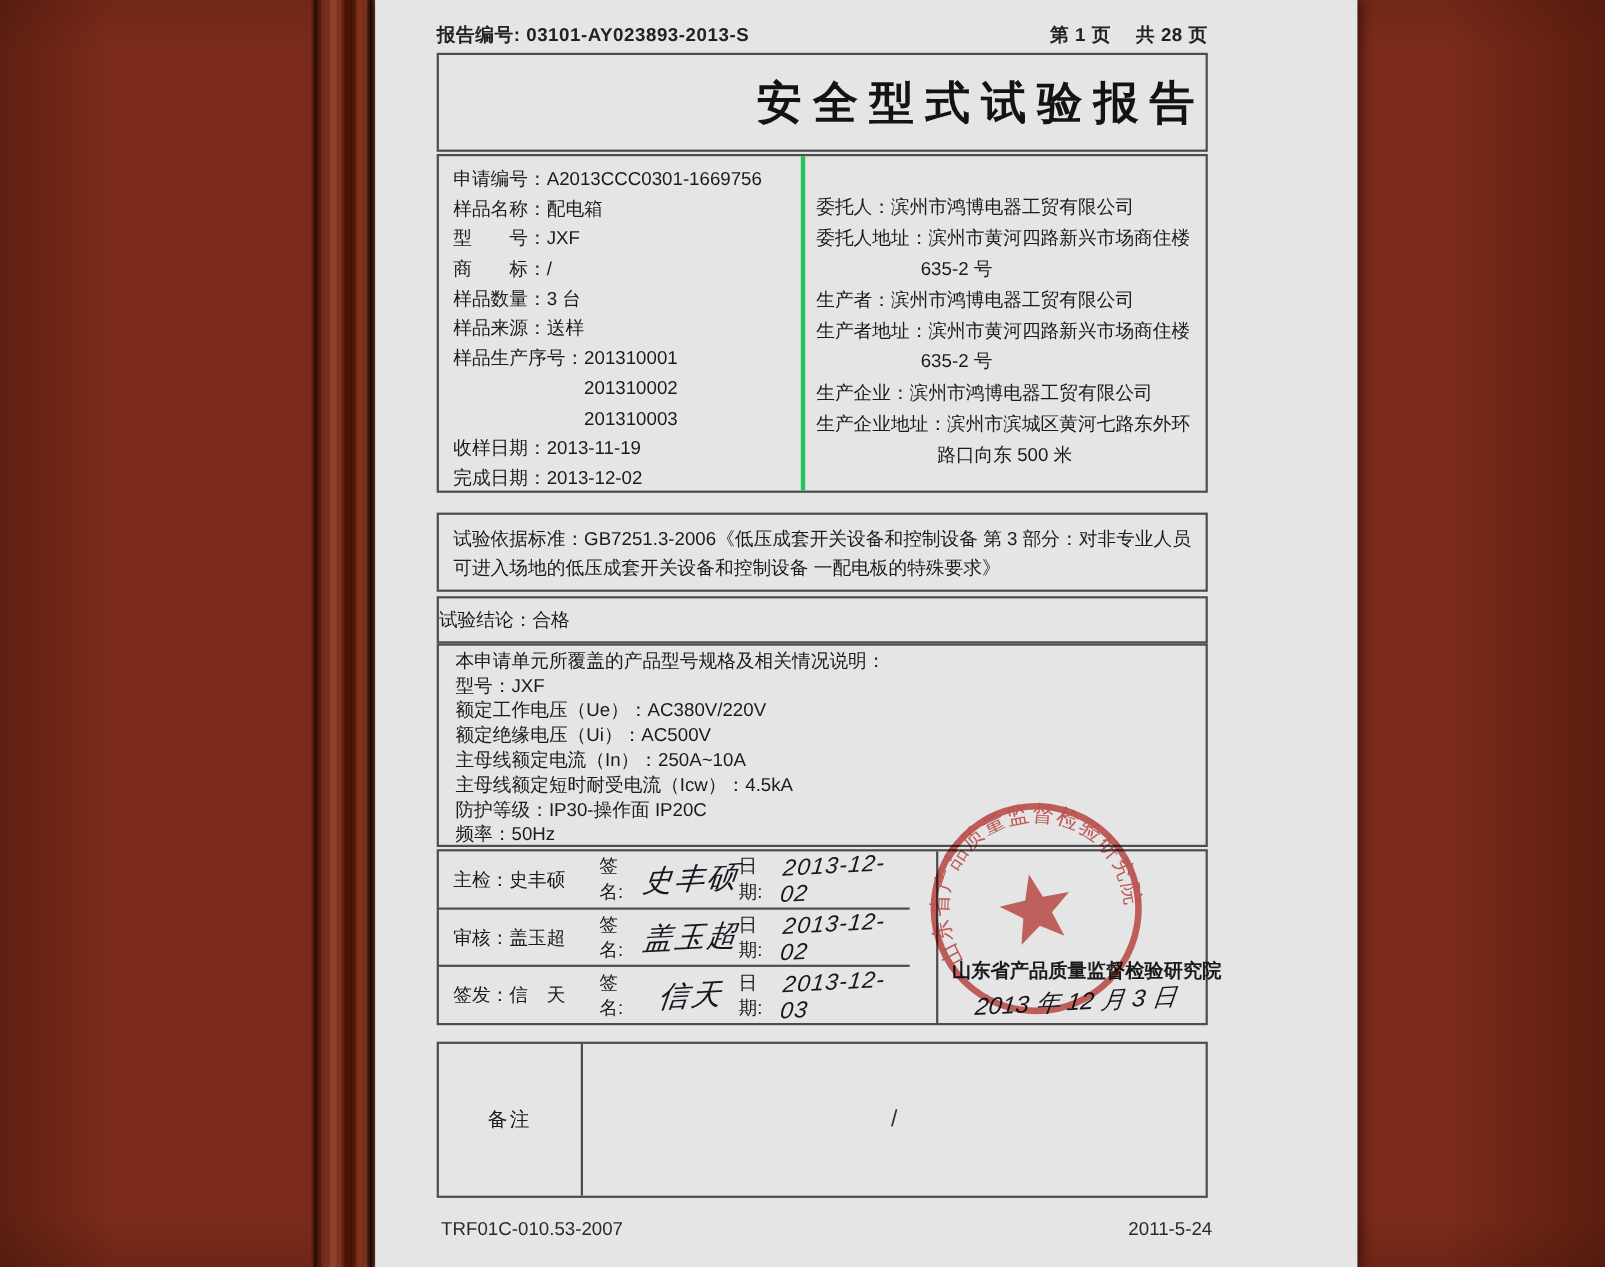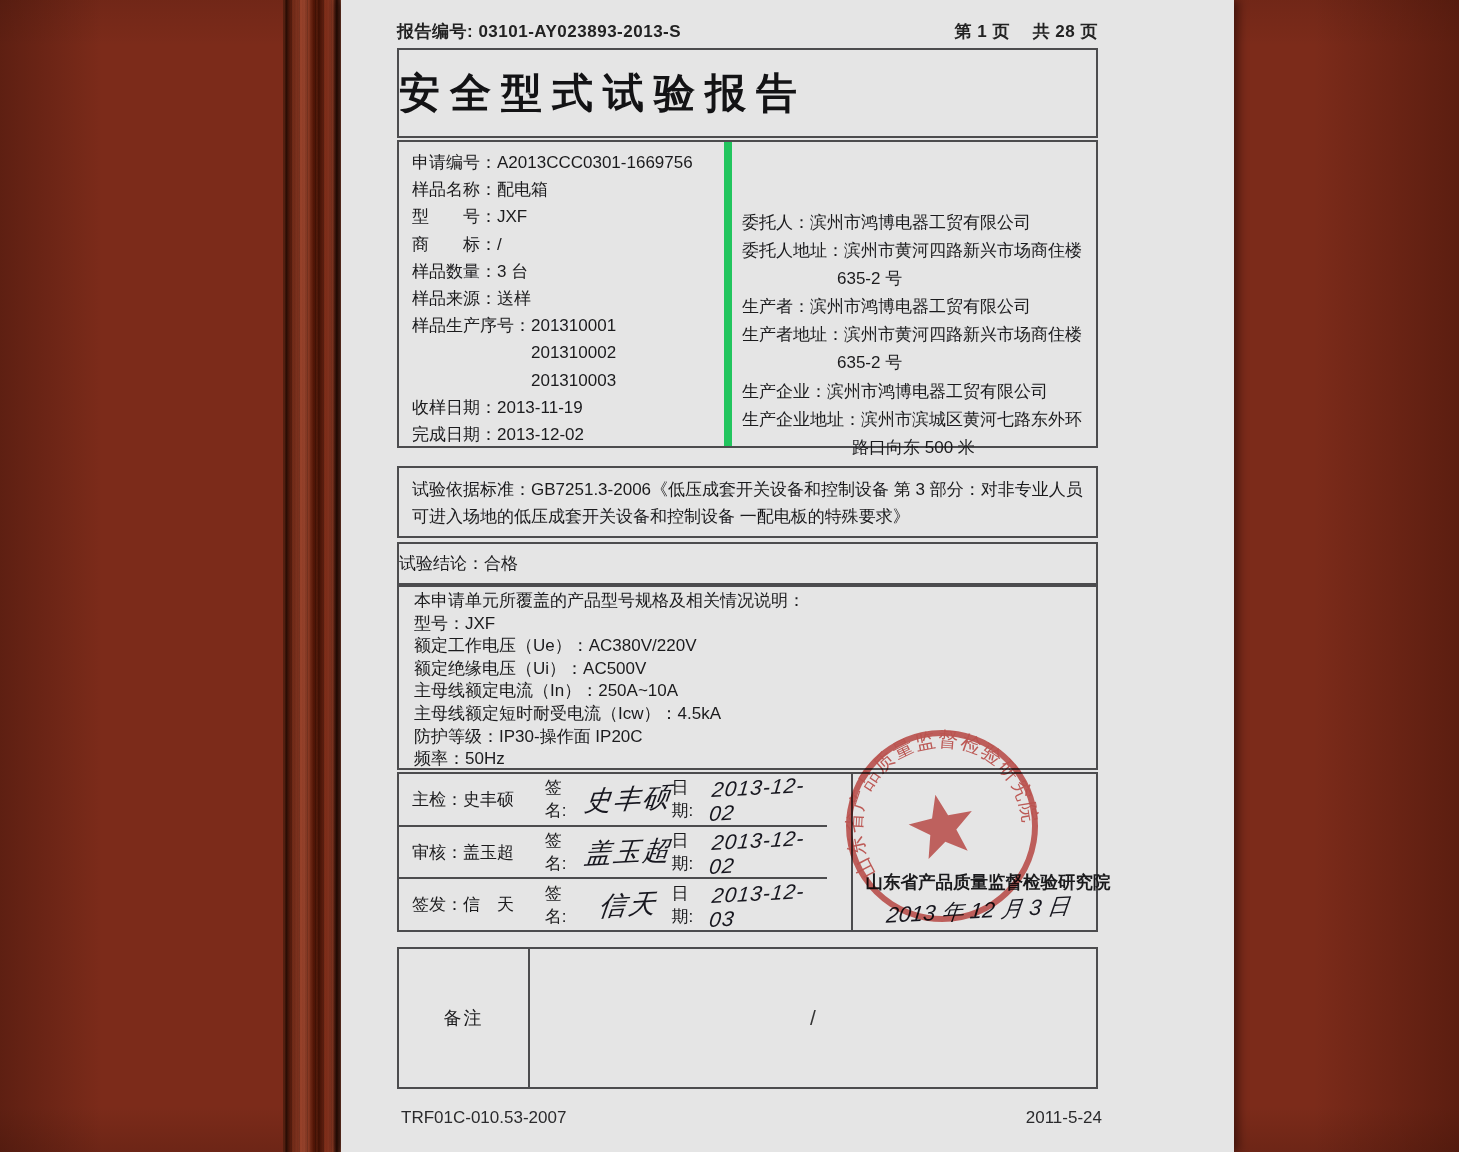--- a/index.html
+++ b/index.html
@@ -43,28 +43,28 @@
     color:#1b1b1d;
   }
   .doc-header {
     position:absolute; top:20px; left:56px; width:701px;
     display:flex; justify-content:space-between;
     font-size:17px; font-weight:bold; color:#222; letter-spacing:.5px;
   }
   .box { position:absolute; left:56px; width:701px; border:2px solid #4c4c4e; background:transparent; }
   .title-box { top:48px; height:90px; }
   .title-text {
-    text-align:left; line-height:86px; font-size:41px; font-weight:600;
+    text-align:right; line-height:86px; font-size:41px; font-weight:600;
     letter-spacing:10px; color:#131315;
     font-family:"Liberation Serif", serif;
   }
   .info-table { top:140px; height:308px; display:flex; }
-  .info-left  { width:333px; border-right:8px solid #22c55e; padding:7px 0 0 13px; }
+  .info-left  { width:333px; border-right:4px solid #22c55e; padding:7px 0 0 13px; }
   .info-left .line  { font-size:17px; line-height:27.2px; white-space:pre; }
-  .info-right { flex:1; padding:33px 0 0 10px;margin-top:34px; }
+  .info-right { flex:1; padding:33px 0 0 10px; }
   .info-right .line { font-size:17px; line-height:28.1px; white-space:pre; }
   .ind-serial { padding-left:119px; }
   .ind-addr   { padding-left:95px; }
   .ind-addr2  { padding-left:110px; }
   .standards-box { top:466px; height:72px; padding:8px 13px 0; }
   .standards-box .line { font-size:17px; line-height:27px; }
   .conclusion-box { top:542px; height:43px; display:flex; align-items:center; font-size:17px; }
   .specs-box { top:585px; height:185px; padding:3px 15px 0; }
   .specs-box .line { font-size:17px; line-height:22.6px; }
   .sig-section { top:772px; height:160px; display:flex; border:2px solid #4c4c4e; }

